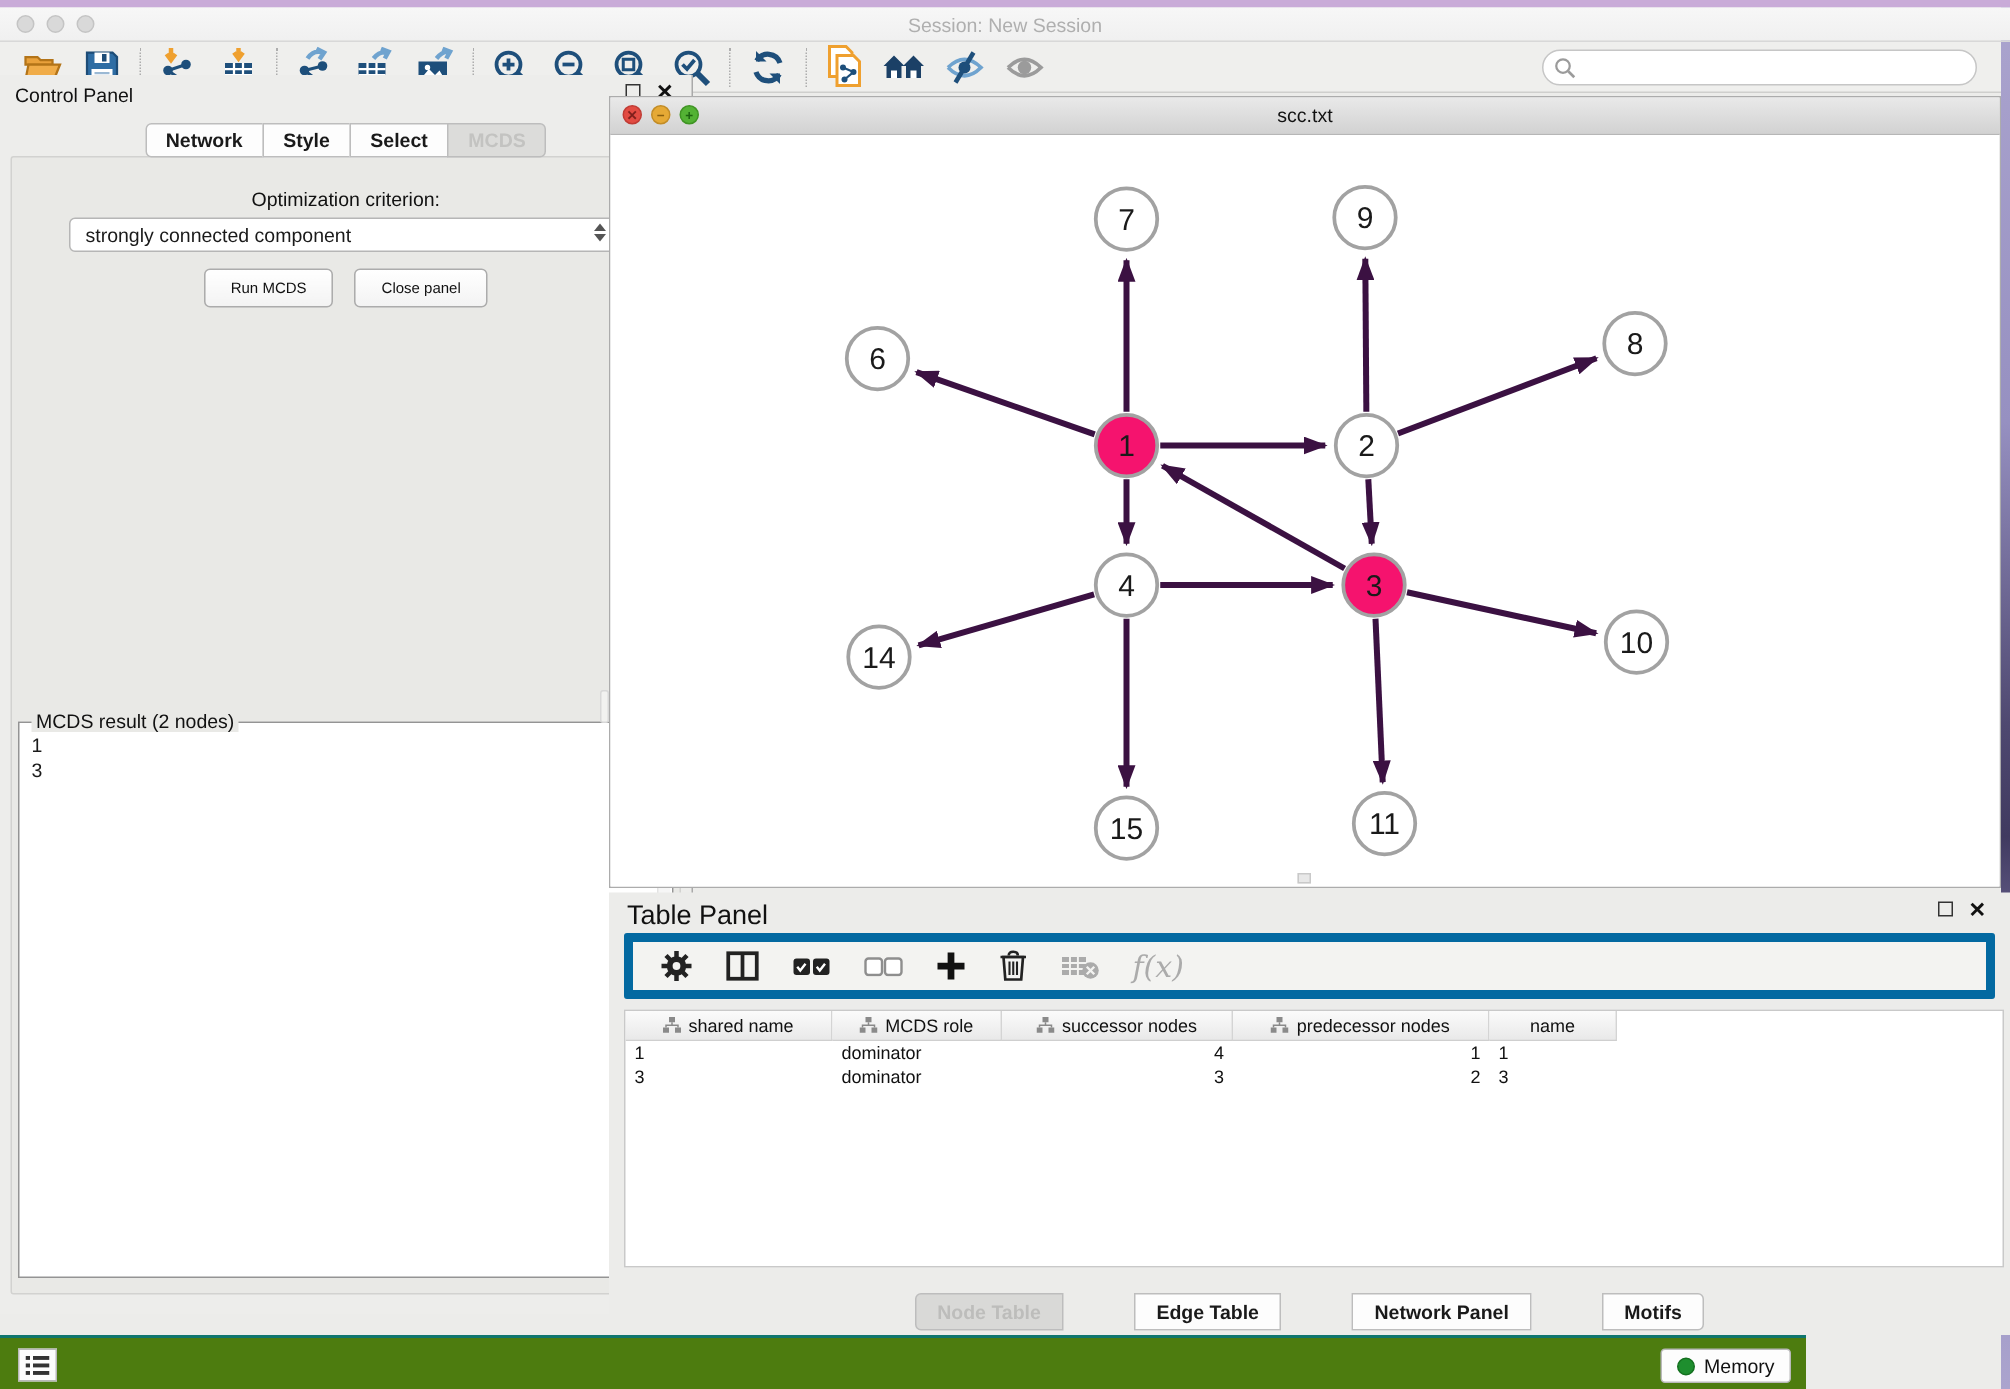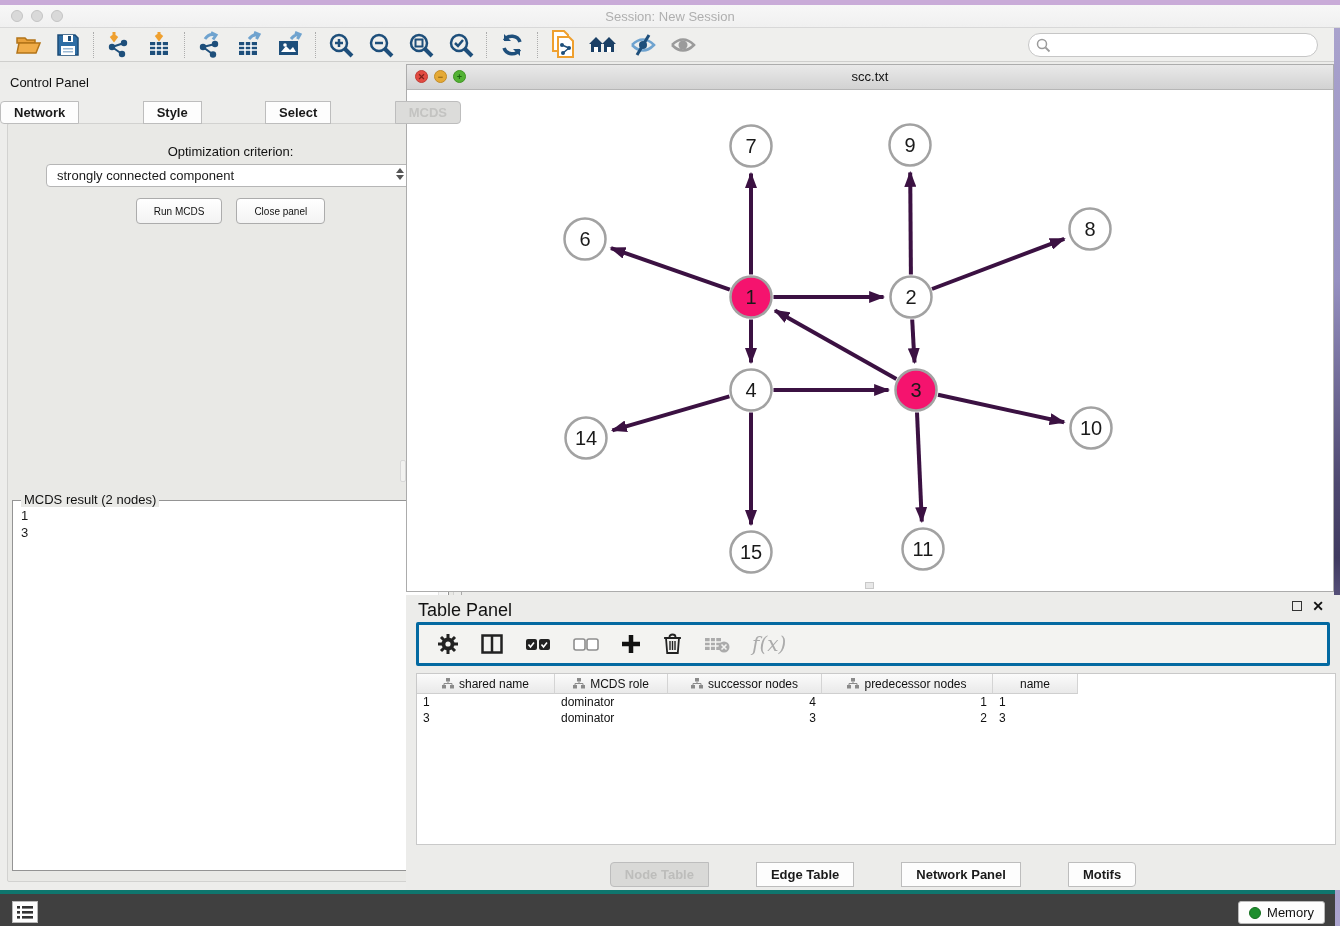--- a/index.html
+++ b/index.html
@@ -34,26 +34,26 @@
   .tbtn { width:40px; height:30px; display:flex; align-items:center; justify-content:center; }
   .tsep { width:0; height:26px; border-left:1px dotted #ADADAD; margin:0 5px; }
   .search-wrap {
     position:absolute; right:16px; top:5px; width:290px; height:24px;
     background:#fff; border:1px solid #C6C6C6; border-radius:12px;
     display:flex; align-items:center; padding-left:7px;
   }
   .search-wrap input { border:none; outline:none; flex:1; height:20px; font-size:13px; background:transparent; margin-left:4px; }
 
   
-  .control-panel { position:absolute; left:0; top:69px; width:462px; height:826px; background:#EDEDEB; border-right:1px solid #A9A9A9; }
+  .control-panel { position:absolute; left:0; top:50px; width:462px; height:826px; background:#EDEDEB; border-right:1px solid #A9A9A9; }
   .panel-head { position:absolute; top:6px; left:10px; font-size:13px; color:#111; }
   .panel-icons { position:absolute; top:5px; right:12px; display:flex; gap:10px; align-items:center; }
   .float-ic { width:10px; height:10px; border:1.5px solid #333; display:inline-block; }
   .close-ic { font-size:14px; font-weight:bold; color:#111; line-height:12px; }
-  .cp-tabs { position:absolute; top:32px; left:0; width:100%; display:flex; justify-content:space-between; z-index:2; }
+  .cp-tabs { position:absolute; top:32px; left:0; width:100%; display:flex; justify-content:center; z-index:2; }
   .seg { background:#FDFDFD; border:1px solid #BDBDBD; margin-left:-1px; padding:3px 13px; font-size:13px; font-weight:bold; color:#1a1a1a; }
   .seg:first-child { border-radius:4px 0 0 4px; margin-left:0; }
   .seg:last-child { border-radius:0 4px 4px 0; }
   .seg.active { background:#DCDCDA; color:#C3C3C1; }
   .cp-inner { position:absolute; left:7px; right:7px; top:54px; bottom:13px; background:#E9E9E6; border:1px solid #D2D2D0; border-radius:2px; }
   .opt-label { position:absolute; top:20px; width:100%; text-align:center; font-size:13px; color:#111; }
   .criterion {
     position:absolute; top:40px; left:38px; right:42px; height:23px;
     background:#fff; border:1px solid #B6B6B6; border-radius:4px;
     font-size:13px; display:flex; align-items:center; padding-left:10px;
@@ -78,34 +78,34 @@
   .light.red { background:#E24B42; border:1px solid #C03B34; color:#7E1F1B; }
   .light.yellow { background:#E5A935; border:1px solid #C28C26; color:#8A5F0E; }
   .light.green { background:#53B234; border:1px solid #3F9423; color:#1D6410; }
   .net-canvas { position:relative; width:926px; height:501px; background:#fff; }
   .net-resize-handle { position:absolute; left:458px; bottom:2px; width:9px; height:7px; background:#E8E8E8; border:1px solid #C9C9C9; }
 
   
   .table-panel { position:absolute; left:406px; top:595px; width:934px; height:295px; background:#ECECEA; }
   .tp-head { position:absolute; top:5px; left:12px; font-size:18px; color:#111; }
   .tp-icons { position:absolute; top:5px; right:16px; display:flex; gap:10px; align-items:center; }
-  .tp-toolbar { position:absolute; top:27px; left:10px; right:10px; height:44px; background:#F3F3F1; border:3px solid #0369a1; border-radius:2px; display:flex; align-items:center; gap:22px; padding-left:18px; }
+  .tp-toolbar { position:absolute; top:27px; left:10px; right:10px; height:44px; background:#F3F3F1; border:6px solid #0369a1; border-radius:2px; display:flex; align-items:center; gap:22px; padding-left:18px; }
   .fx { font-family:"DejaVu Serif", serif; font-style:italic; font-size:20px; color:#ABABAB; }
   .tp-table { position:absolute; top:78px; left:10px; right:4px; height:172px; background:#fff; border:1px solid #C9C9C9; overflow:hidden; }
   .thead { display:flex; height:20px; }
   .th { background:linear-gradient(#FBFBFB,#E9E9E9); border-right:1px solid #D4D4D4; border-bottom:1px solid #CFCFCF; font-size:12px; color:#111; display:flex; align-items:center; justify-content:center; gap:5px; }
   .trow { display:flex; height:16px; }
   .td { font-size:12px; padding:1px 6px 0 6px; color:#111; }
   .td.num { text-align:right; }
   .tp-tabs { position:absolute; bottom:3px; width:100%; display:flex; justify-content:center;gap:48px; }
   .tp-tabs .seg { font-weight:bold; padding:4px 14px; }
   .tp-tabs .seg.active { background:#D9D9D7; color:#BDBDBB; }
 
   
-  .statusbar { position:absolute; left:0; bottom:0; width:1335px; height:36px; background:#404040; border-top:4px solid #0f766e; }
+  .statusbar { position:absolute; left:0; bottom:0; width:1204px; height:36px; background:#4d7c0f; border-top:2px solid #0f766e; }
   .list-btn { position:absolute; left:12px; top:7px; width:26px; height:22px; background:#FDFDFD; border:1px solid #B9B9B9; display:flex; align-items:center; justify-content:center; }
   .memory-btn { position:absolute; right:10px; top:7px; height:23px; background:#FDFDFD; border:1px solid #B9B9B9; border-radius:3px; display:flex; align-items:center; gap:6px; padding:0 10px; font-size:13px; color:#111; }
   .mem-dot { width:12px; height:12px; border-radius:50%; background:#1E8E2E; border:1px solid #14701F; }
   svg { display:block; }
 </style>
 </head>
 <body>
 
 <div class="top-strip"></div>
 <div class="right-strip"></div>

